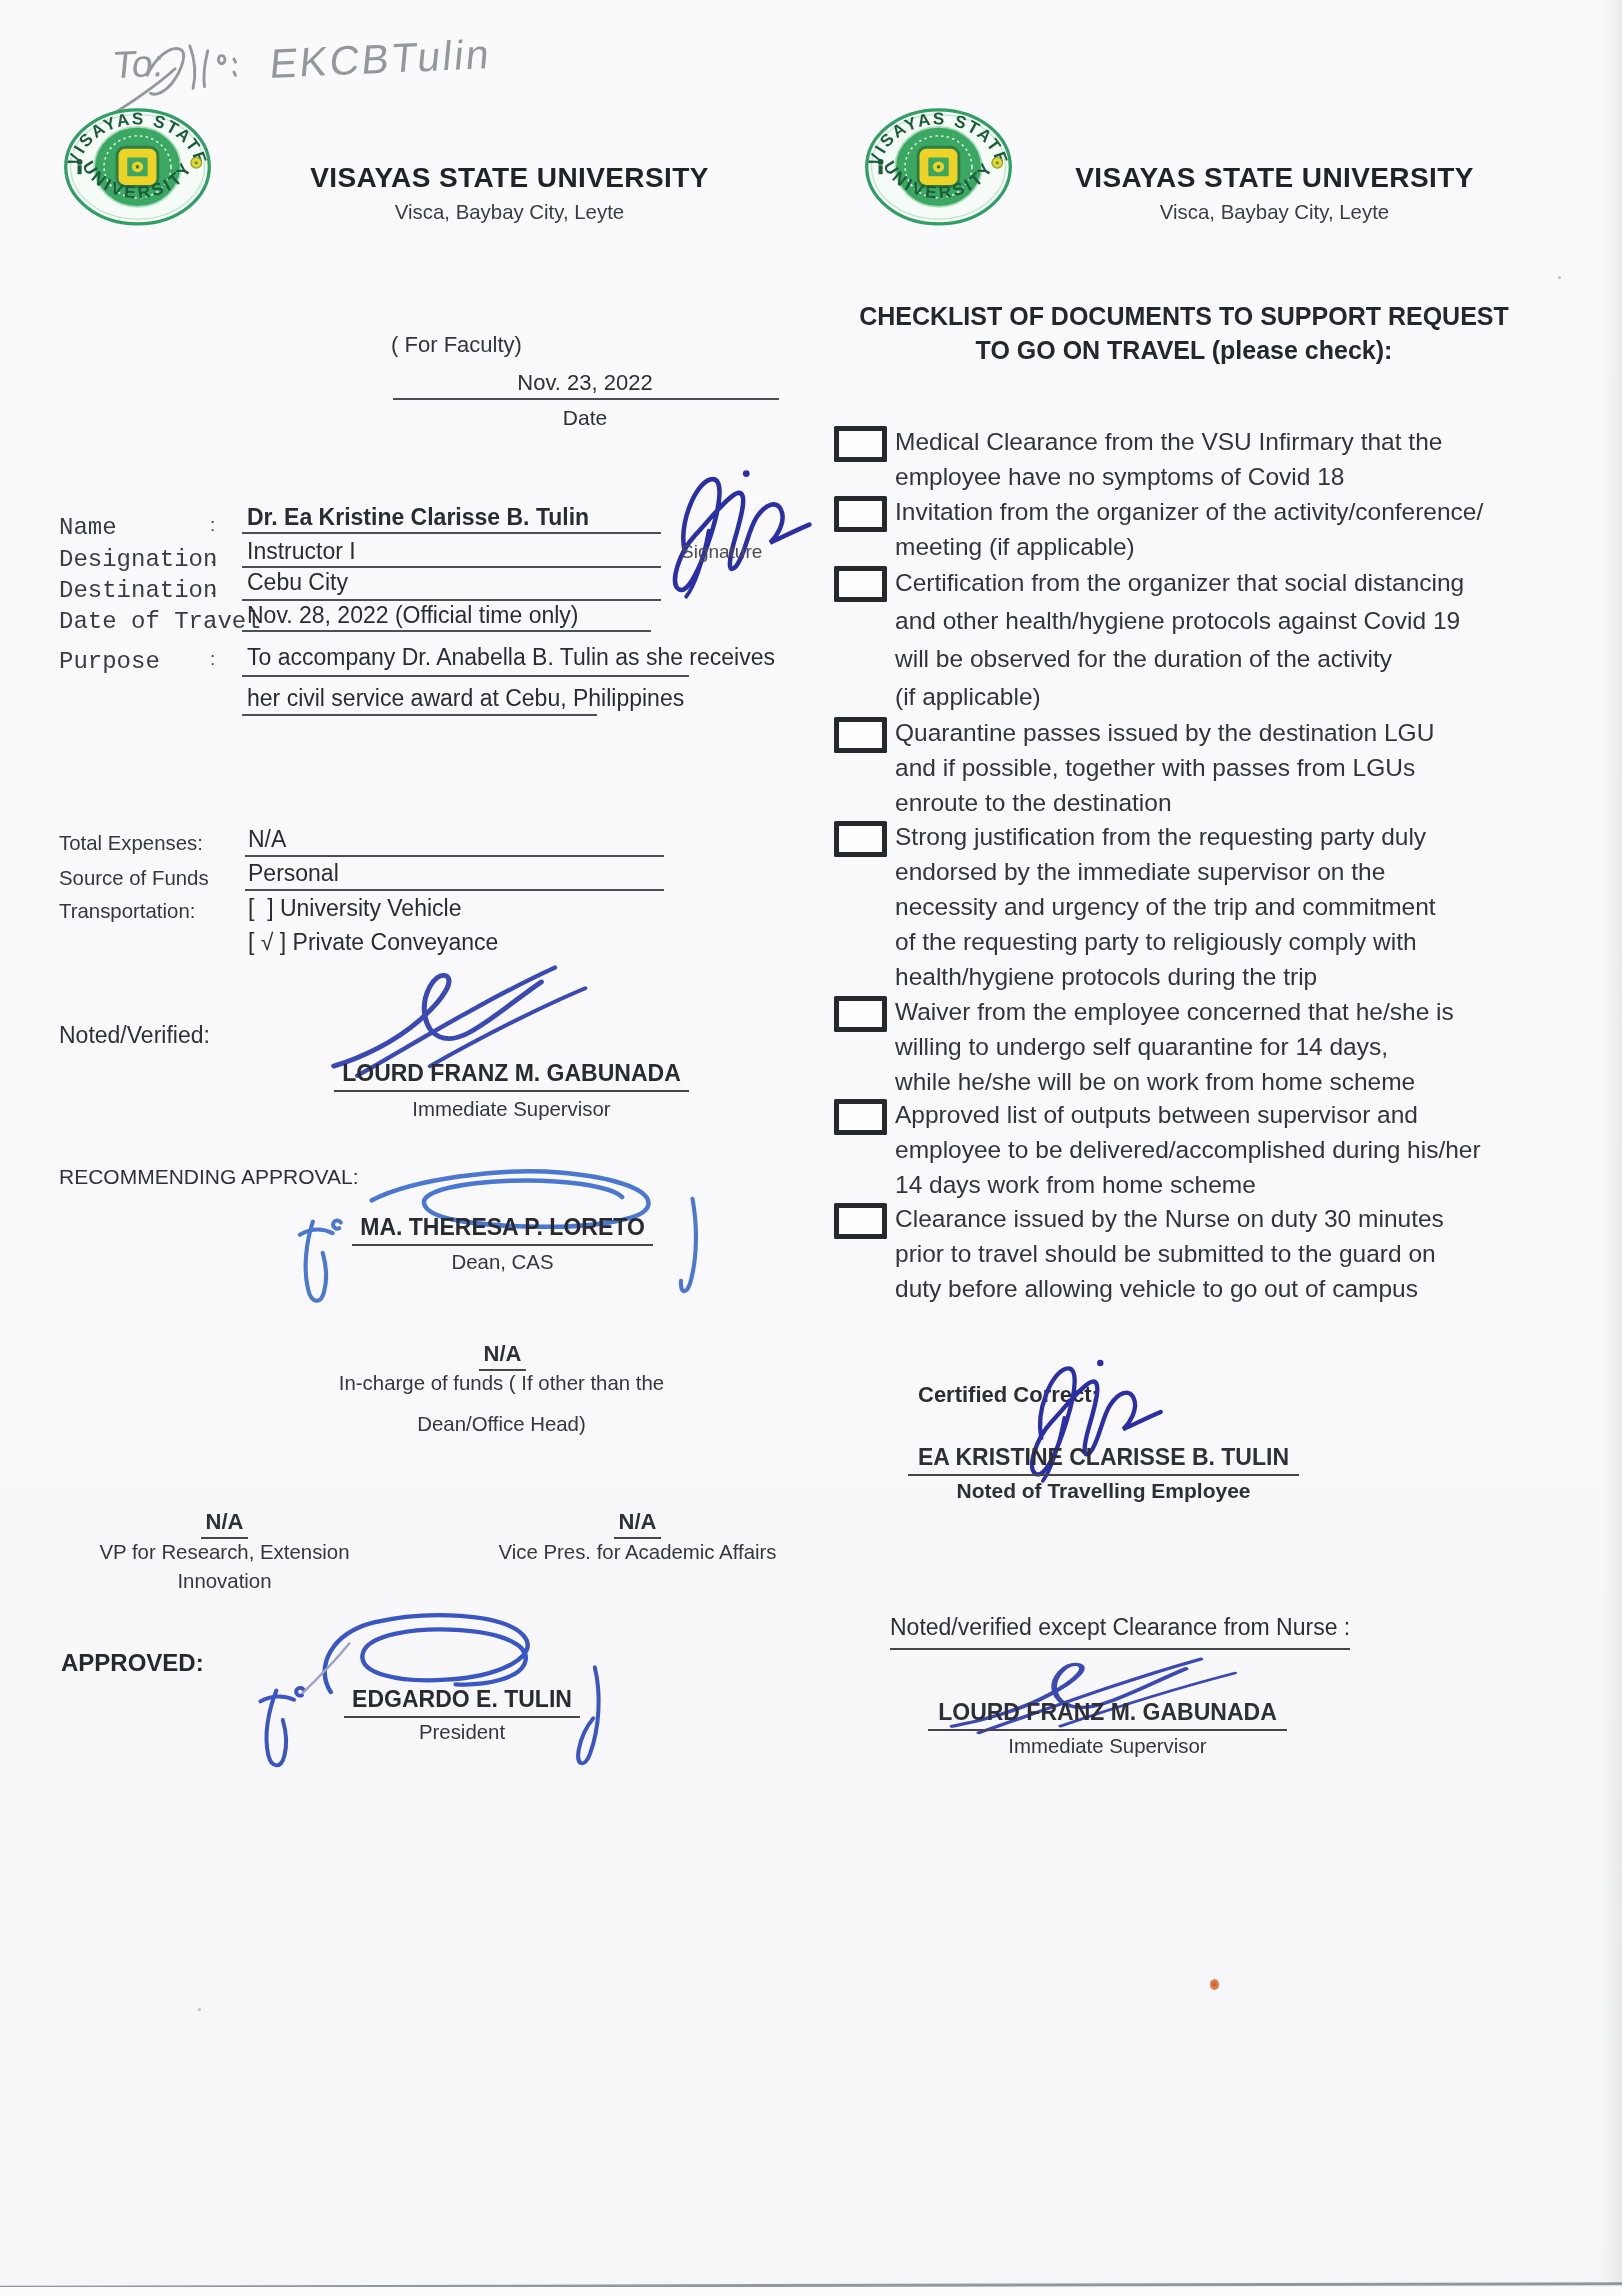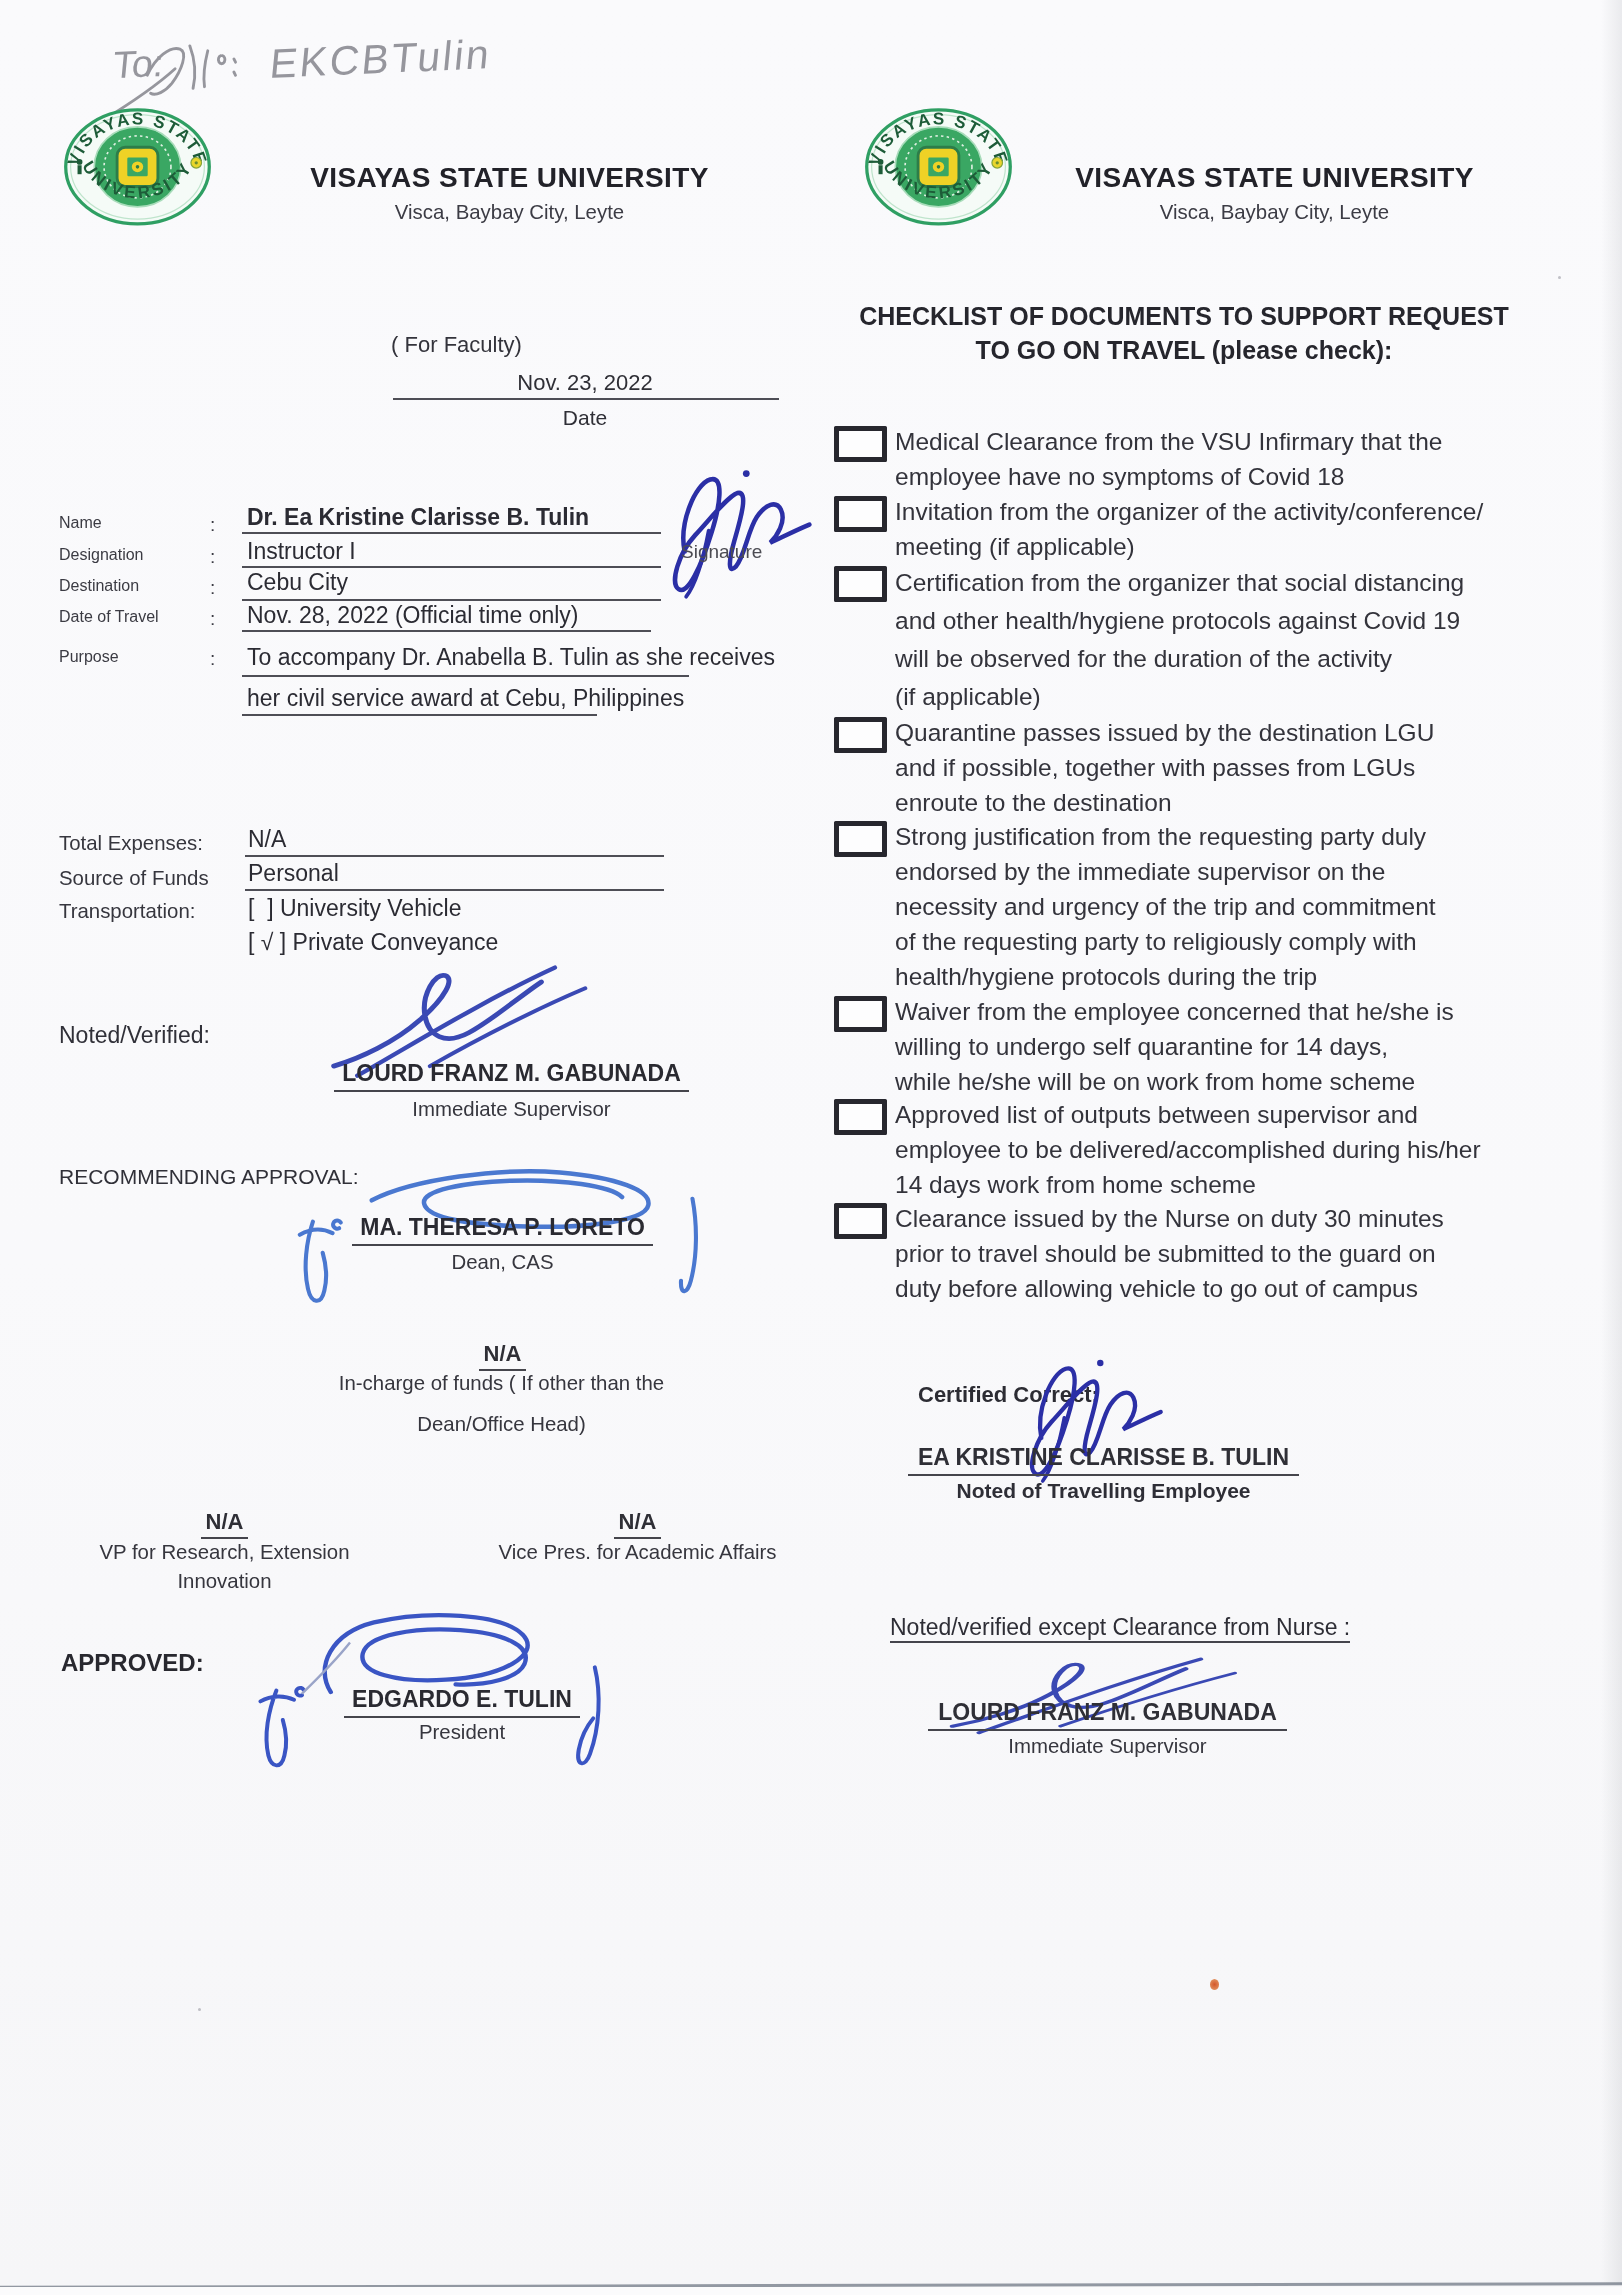--- a/index.html
+++ b/index.html
@@ -29,21 +29,21 @@
   
   .hand{color:#96969d;transform:rotate(-2.5deg) skewX(-8deg);}
   .hand-prefix{left:113px;top:43px;font-size:38px;}
   .hand-name{left:270px;top:36px;font-size:41px;letter-spacing:2.5px;}
   
   .form-title{left:213px;top:298px;width:487px;font-size:26px;font-weight:bold;color:#26262d;}
   .form-sub{left:213px;top:332px;width:487px;font-size:22px;color:#33333b;}
   .date-val{left:393px;top:370px;width:384px;font-size:22px;}
   .date-line{left:393px;top:398px;width:386px;}
   .date-lbl{left:393px;top:406px;width:384px;font-size:21px;}
-  .flabel{font-size:16px;color:#3b3b43;}
+  .flabel{font-size:24px;color:#3b3b43;font-family:Liberation Mono, monospace;}
   .fcolon{font-size:19px;color:#3b3b43;left:210px;}
   .fvalue{font-size:23px;color:#2b2b33;left:247px;white-space:pre;}
   .fline{height:1.6px;background:#4e4e56;}
   .bold{font-weight:bold;}
   .sig-lbl{left:681px;top:541px;font-size:19px;color:#4c4c53;}
   
   .explabel{font-size:20.4px;color:#36363e;left:59px;}
   .expvalue{font-size:23px;color:#2b2b33;left:248px;white-space:pre;}
   
   .sigline-name{font-size:23px;font-weight:bold;color:#2a2a31;display:inline-block;border-bottom:2.5px solid #45454c;padding:0 8.2px 3.3px 8.2px;}
@@ -54,21 +54,21 @@
   .chk-title{left:824px;top:299px;width:720px;font-size:25px;font-weight:bold;color:#26262d;line-height:34px;}
   .chk-item{position:absolute;left:834px;width:724px;}
   .cbox{position:absolute;left:0;top:1.6px;width:43px;height:26px;border:5.7px solid #27272e;border-radius:1.6px;background:#fdfdfe;}
   .ctext{margin-left:61px;font-size:24.5px;line-height:35px;color:#33333b;white-space:pre-line;}
   .lh46 .ctext{line-height:38px;}
   
   .cert-lbl{left:918px;top:1382px;font-size:22px;font-weight:bold;color:#2c2c33;}
   .cert-name{left:891px;top:1444px;width:425px;}
   .cert-name span{font-size:23px;font-weight:bold;display:inline-block;border-bottom:2.5px solid #45454c;padding:0 9.8px 3.3px 9.8px;}
   .cert-title{left:891px;top:1479px;width:425px;font-size:21px;font-weight:bold;color:#2e2e36;}
-  .noted-except{left:890px;top:1614px;font-size:23px;color:#2e2e36;display:inline-block;border-bottom:2.5px solid #45454c;padding-bottom:0;}
+  .noted-except{left:890px;top:1614px;font-size:23px;color:#2e2e36;display:inline-block;border-bottom:2.5px solid #45454c;padding-bottom:7px;}
   .gab2-name{left:895px;top:1699px;width:425px;}
   .gab2-name span{font-size:23px;font-weight:bold;display:inline-block;border-bottom:2.5px solid #45454c;padding:0 9.8px 3.3px 9.8px;}
   .gab2-title{left:895px;top:1735px;width:425px;font-size:20.4px;color:#36363e;}
   
   .red-dot{left:1210px;top:1979px;width:9px;height:10.6px;border-radius:50%;background:radial-gradient(circle,#d4582c 0%,#e08a58 70%,rgba(224,138,88,0) 100%);}
   .speck{width:3.3px;height:3.3px;border-radius:50%;background:#9a9aa2;opacity:.6;}
   .bottom-edge{left:0;top:2284px;width:1622px;height:2.5px;background:#9298a2;transform:rotate(-0.12deg);}
   .below-edge{left:0;top:2287px;width:1622px;height:9px;background:#fbfbfc;}
   svg text{font-family:"Liberation Sans", sans-serif;}
 </style>

